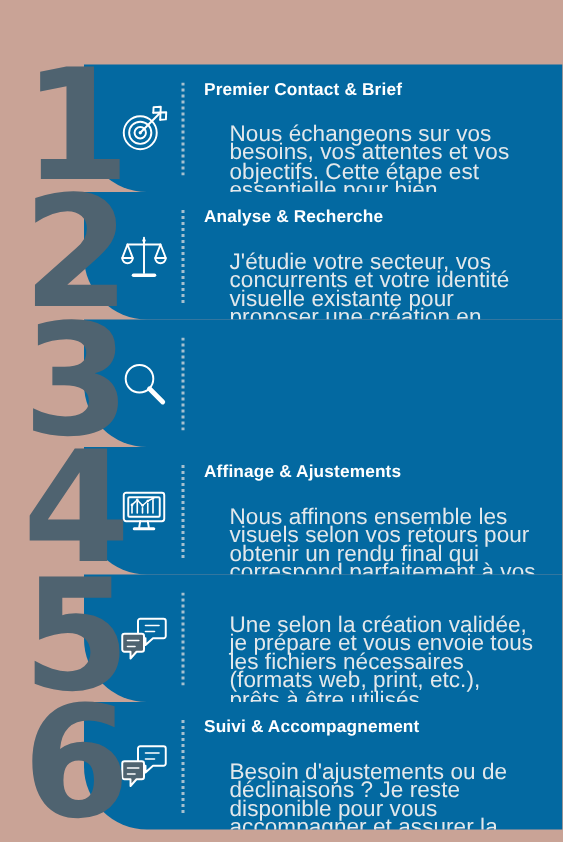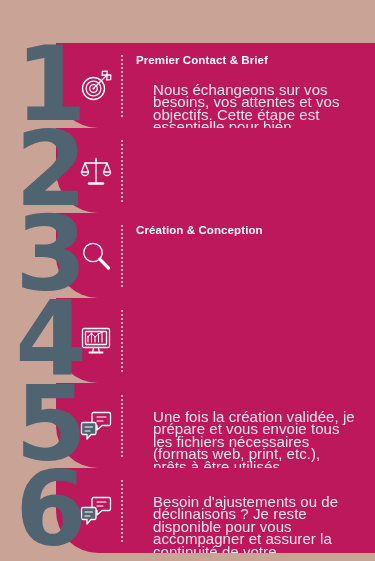--- a/index.html
+++ b/index.html
@@ -49,21 +49,21 @@
     user-select: none;
   }
 
   
   .step-panel {
     position: absolute;
     left: 56px;
     top: 0;
     right: 0;
     height: 85px;
-    background: #be185d;
+    background: #0369a1;
     border-radius: 0 0 0 42px;
     z-index: 2;
     overflow: hidden;
   }
 
   .step-icon {
     position: absolute;
     left: 16px;
     top: 19px;
     width: 48px;
@@ -158,35 +158,38 @@
           <path d="M5 8 H27"></path>
           <path d="M5 8 L1.5 17 H8.5 Z"></path>
           <path d="M1.5 17 a3.5 3.5 0 0 0 7 0"></path>
           <path d="M27 8 L23.5 17 H30.5 Z"></path>
           <path d="M23.5 17 a3.5 3.5 0 0 0 7 0"></path>
           <path d="M9 28.5 H23" stroke-width="2.4"></path>
           <circle cx="16" cy="5.3" r="1.1" fill="#ffffff" stroke="none"></circle>
         </svg>
       </div>
       <div class="step-divider"></div>
+      <div class="step-text">
+        <p class="step-title">Analyse &amp; Recherche</p>
+        <p class="step-desc">J'étudie votre secteur, vos concurrents et votre identité visuelle existante pour proposer une création en accord avec votre image et votre cible.</p>
+      </div>
     </div>
     <div class="step-number">2</div>
   </div>
 
   <div class="step step-3">
     <div class="step-panel">
       <div class="step-icon">
         <svg width="32" height="32" viewBox="0 0 32 32" fill="none" stroke="#ffffff" stroke-width="1.3" stroke-linecap="round" stroke-linejoin="round">
           <circle cx="13" cy="12.5" r="9.2"></circle>
           <path d="M19.7 19.2 L28.5 28" stroke-width="3.2"></path>
         </svg>
       </div>
       <div class="step-divider"></div>
       <div class="step-text">
-        <p class="step-title">Création &amp; Conception</p>
       </div>
     </div>
     <div class="step-number">3</div>
   </div>
 
   <div class="step step-4">
     <div class="step-panel">
       <div class="step-icon">
         <svg width="32" height="32" viewBox="0 0 32 32" fill="none" stroke="#ffffff" stroke-width="1.3" stroke-linecap="round" stroke-linejoin="round">
           <rect x="2.5" y="3.5" width="27" height="19" rx="1.6"></rect>
@@ -196,57 +199,62 @@
           <circle cx="8" cy="11.6" r="0.9" fill="#ffffff" stroke="none"></circle>
           <circle cx="11.5" cy="8.3" r="0.9" fill="#ffffff" stroke="none"></circle>
           <circle cx="15" cy="12" r="0.9" fill="#ffffff" stroke="none"></circle>
           <circle cx="18.5" cy="9" r="0.9" fill="#ffffff" stroke="none"></circle>
           <circle cx="22" cy="7.3" r="0.9" fill="#ffffff" stroke="none"></circle>
           <path d="M13.5 22.5 L12.8 26.5 M18.5 22.5 L19.2 26.5"></path>
           <path d="M9.5 27.5 H22.5" stroke-width="2"></path>
         </svg>
       </div>
       <div class="step-divider"></div>
+      <div class="step-text">
+        <p class="step-title">Affinage &amp; Ajustements</p>
+        <p class="step-desc">Nous affinons ensemble les visuels selon vos retours pour obtenir un rendu final qui correspond parfaitement à vos attentes.</p>
+      </div>
     </div>
     <div class="step-number">4</div>
   </div>
 
   <div class="step step-5">
     <div class="step-panel">
       <div class="step-icon">
         <svg width="32" height="32" viewBox="0 0 32 32" fill="none" stroke="#ffffff" stroke-width="1.3" stroke-linecap="round" stroke-linejoin="round">
           <path d="M13.5 2.5 H29 a1.5 1.5 0 0 1 1.5 1.5 V14 a1.5 1.5 0 0 1 -1.5 1.5 H22 L17 20 V15.5 H13.5 A1.5 1.5 0 0 1 12 14 V4 A1.5 1.5 0 0 1 13.5 2.5 Z"></path>
           <path d="M17 7 H26" stroke-width="1.1"></path>
           <path d="M17 11 H23" stroke-width="1.1"></path>
           <path d="M3 12.5 H14.5 A1.5 1.5 0 0 1 16 14 V23 A1.5 1.5 0 0 1 14.5 24.5 H11 L7 29 V24.5 H3 A1.5 1.5 0 0 1 1.5 23 V14 A1.5 1.5 0 0 1 3 12.5 Z" fill="#4f6370"></path>
           <path d="M5 17 H12.5" stroke-width="1.1"></path>
           <path d="M5 21 H10" stroke-width="1.1"></path>
         </svg>
       </div>
       <div class="step-divider"></div>
       <div class="step-text">
-        <p class="step-desc">Une fois la création validée, je prépare et vous envoie tous les fichiers nécessaires (formats web, print, etc.), prêts à être utilisés.</p>
+        <p class="step-desc">Une selon la création validée, je prépare et vous envoie tous les fichiers nécessaires (formats web, print, etc.), prêts à être utilisés.</p>
       </div>
     </div>
     <div class="step-number">5</div>
   </div>
 
   <div class="step step-6">
     <div class="step-panel">
       <div class="step-icon">
         <svg width="32" height="32" viewBox="0 0 32 32" fill="none" stroke="#ffffff" stroke-width="1.3" stroke-linecap="round" stroke-linejoin="round">
           <path d="M13.5 2.5 H29 a1.5 1.5 0 0 1 1.5 1.5 V14 a1.5 1.5 0 0 1 -1.5 1.5 H22 L17 20 V15.5 H13.5 A1.5 1.5 0 0 1 12 14 V4 A1.5 1.5 0 0 1 13.5 2.5 Z"></path>
           <path d="M17 7 H26" stroke-width="1.1"></path>
           <path d="M17 11 H23" stroke-width="1.1"></path>
           <path d="M3 12.5 H14.5 A1.5 1.5 0 0 1 16 14 V23 A1.5 1.5 0 0 1 14.5 24.5 H11 L7 29 V24.5 H3 A1.5 1.5 0 0 1 1.5 23 V14 A1.5 1.5 0 0 1 3 12.5 Z" fill="#4f6370"></path>
           <path d="M5 17 H12.5" stroke-width="1.1"></path>
           <path d="M5 21 H10" stroke-width="1.1"></path>
         </svg>
       </div>
       <div class="step-divider"></div>
       <div class="step-text">
+        <p class="step-title">Suivi &amp; Accompagnement</p>
         <p class="step-desc">Besoin d'ajustements ou de déclinaisons ? Je reste disponible pour vous accompagner et assurer la continuité de votre communication visuelle.</p>
       </div>
     </div>
     <div class="step-number">6</div>
   </div>
 
 </div>
 
 </body></html>

